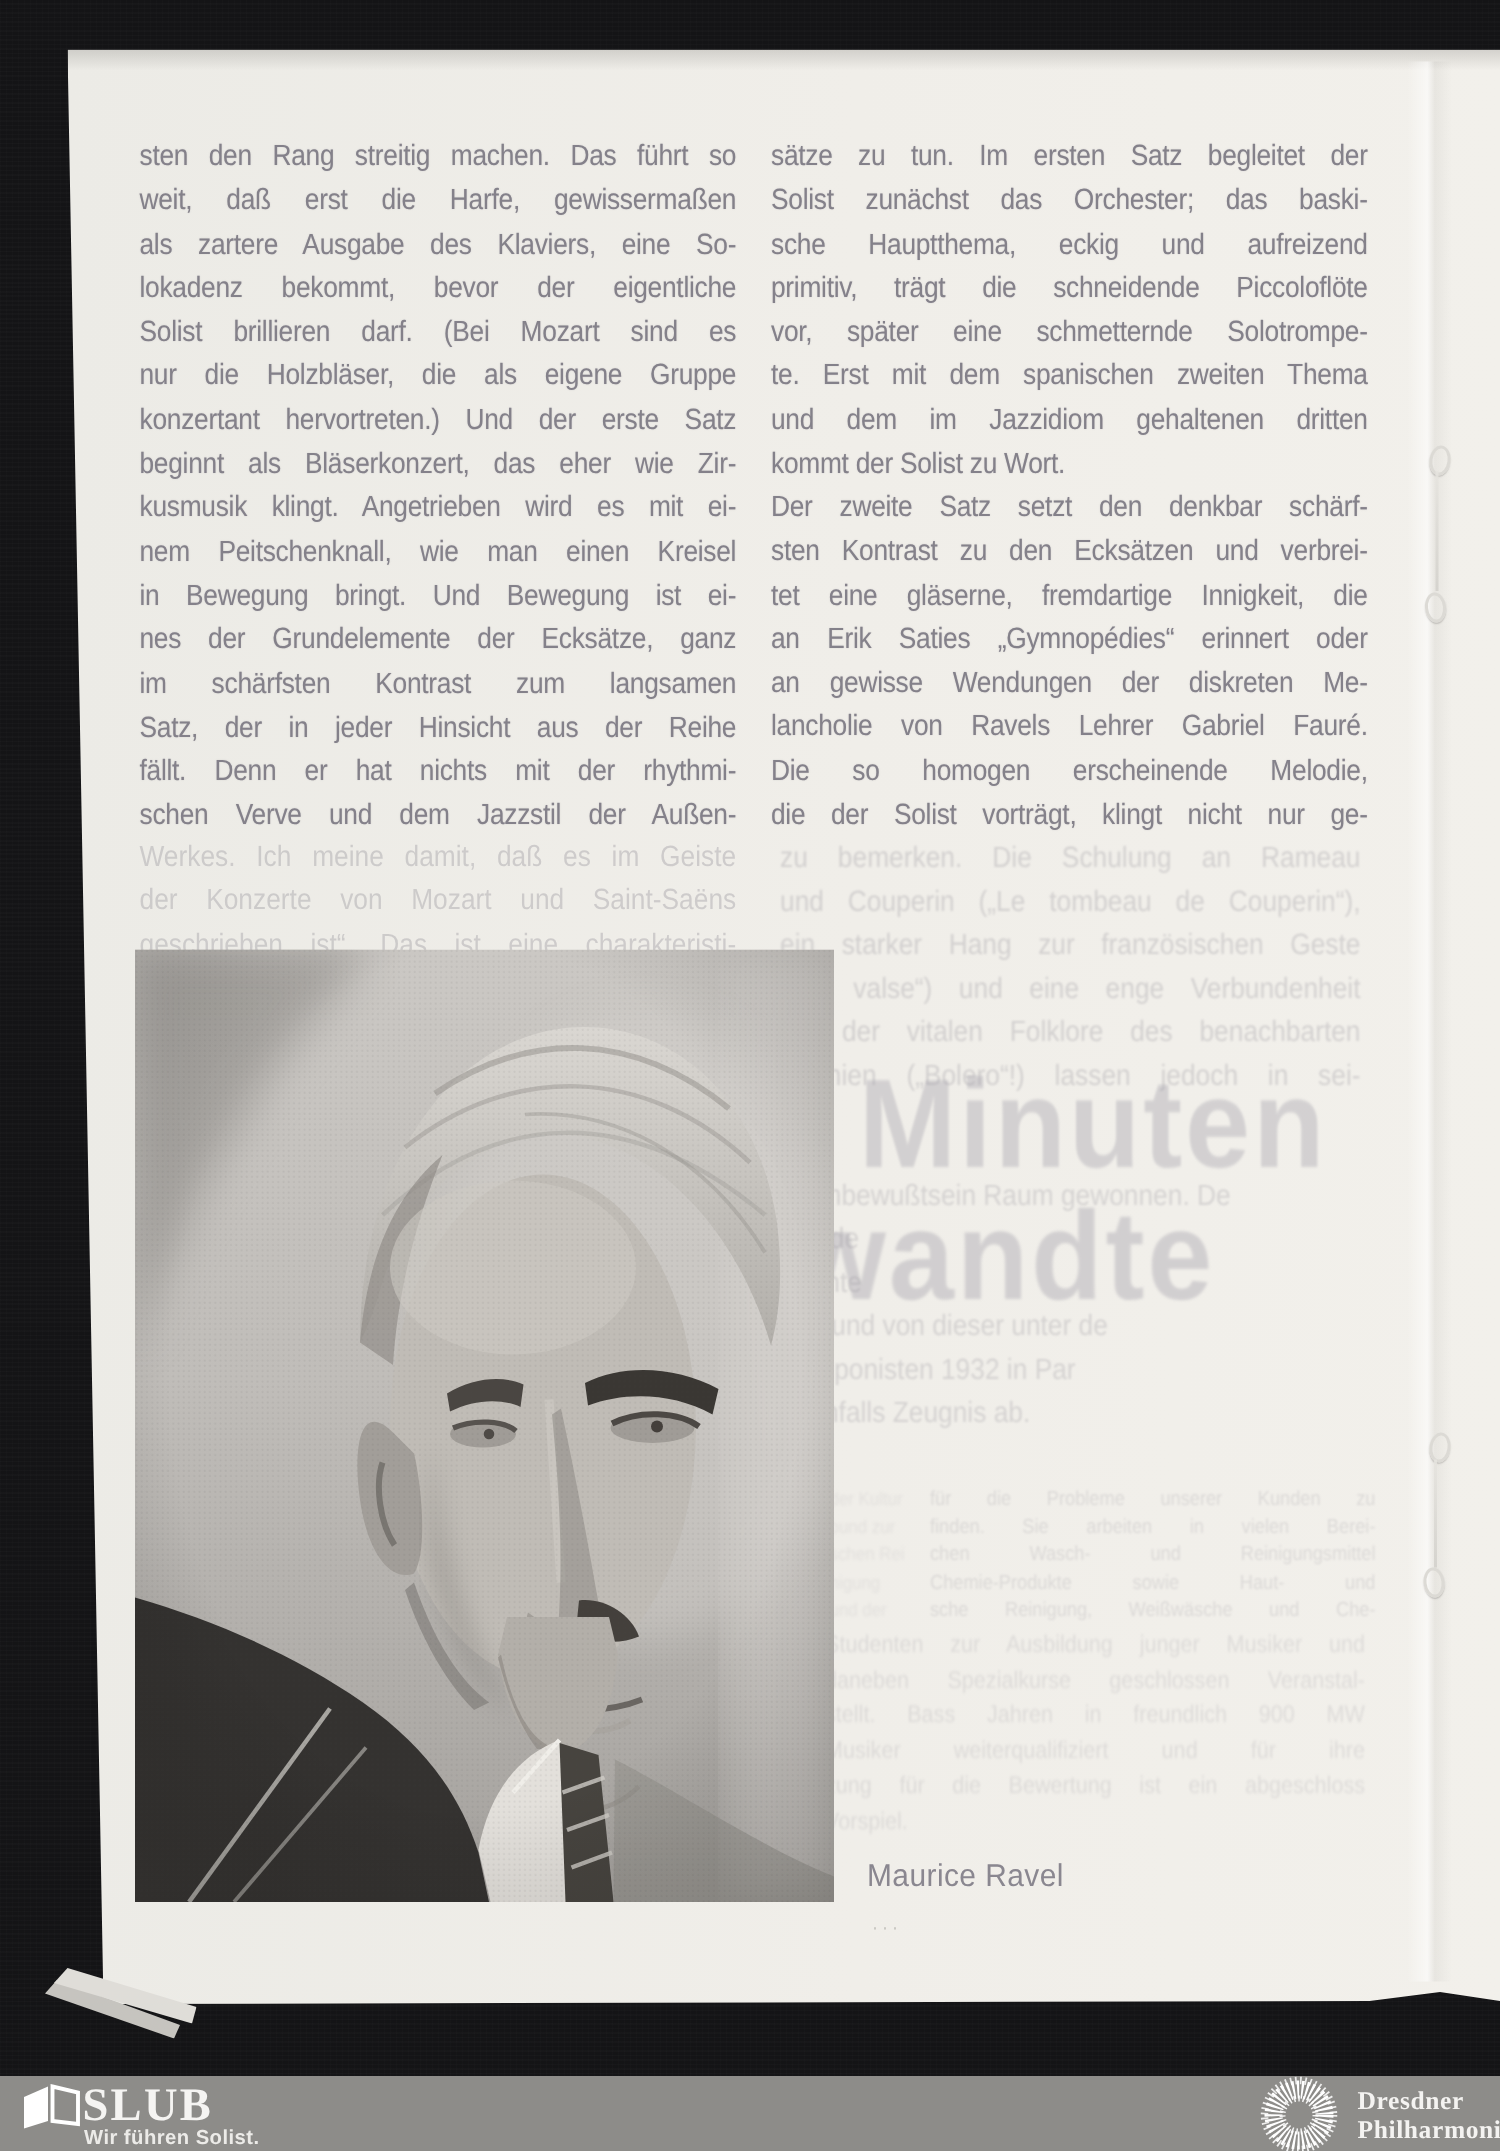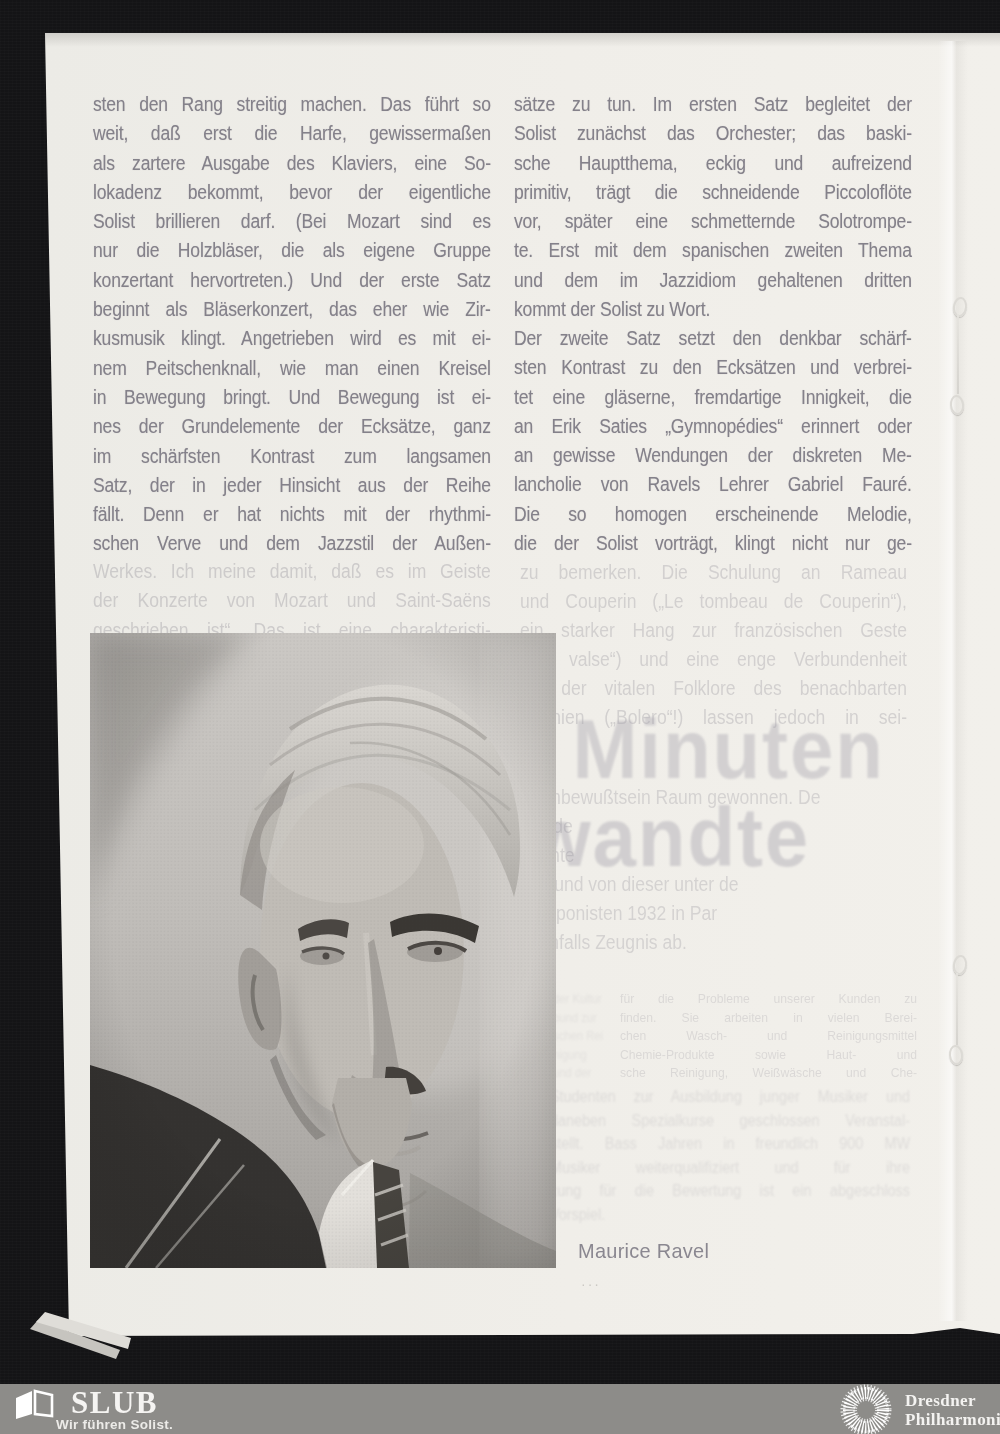--- a/index.html
+++ b/index.html
@@ -67,21 +67,21 @@
   .sliver{position:absolute;pointer-events:none;}
   .sliver-1{left:36px;top:1310px;width:96px;height:40px;background:#dfddd8;
     clip-path:polygon(9px 2px,95px 28px,92px 39px,0px 12px);}
   .sliver-2{left:30px;top:1318px;width:92px;height:42px;background:#c6c4bf;
     clip-path:polygon(8px 2px,90px 32px,86px 41px,0px 11px);}
   
   .footer{position:absolute;left:0;top:1384px;width:1000px;height:50px;background:#8d8c89;}
   .slub-block{position:absolute;left:0;top:0;width:400px;height:50px;}
   .slub-icon{position:absolute;left:13px;top:4px;}
   .slub-name{position:absolute;left:55px;top:1px;font-family:"Liberation Serif",serif;
-    font-weight:bold;font-size:31px;color:#f5f4f2;letter-spacing:1.5px;margin-left:16px;}
+    font-weight:bold;font-size:31px;color:#f5f4f2;letter-spacing:1.5px;}
   .slub-tagline{position:absolute;left:56px;top:33px;font-weight:bold;font-size:13.5px;
     color:#ecebe8;letter-spacing:.3px;}
   .dp-block{position:absolute;right:0;top:0;width:330px;height:50px;}
   .dp-icon{position:absolute;left:168px;top:-2px;}
   .dp-line{position:absolute;left:235px;font-family:"Liberation Serif",serif;
     font-weight:600;font-size:17px;color:#f4f3f1;letter-spacing:.4px;}
   .dp-line1{top:7px;}
   .dp-line2{top:26px;}
 </style>
 </head>

